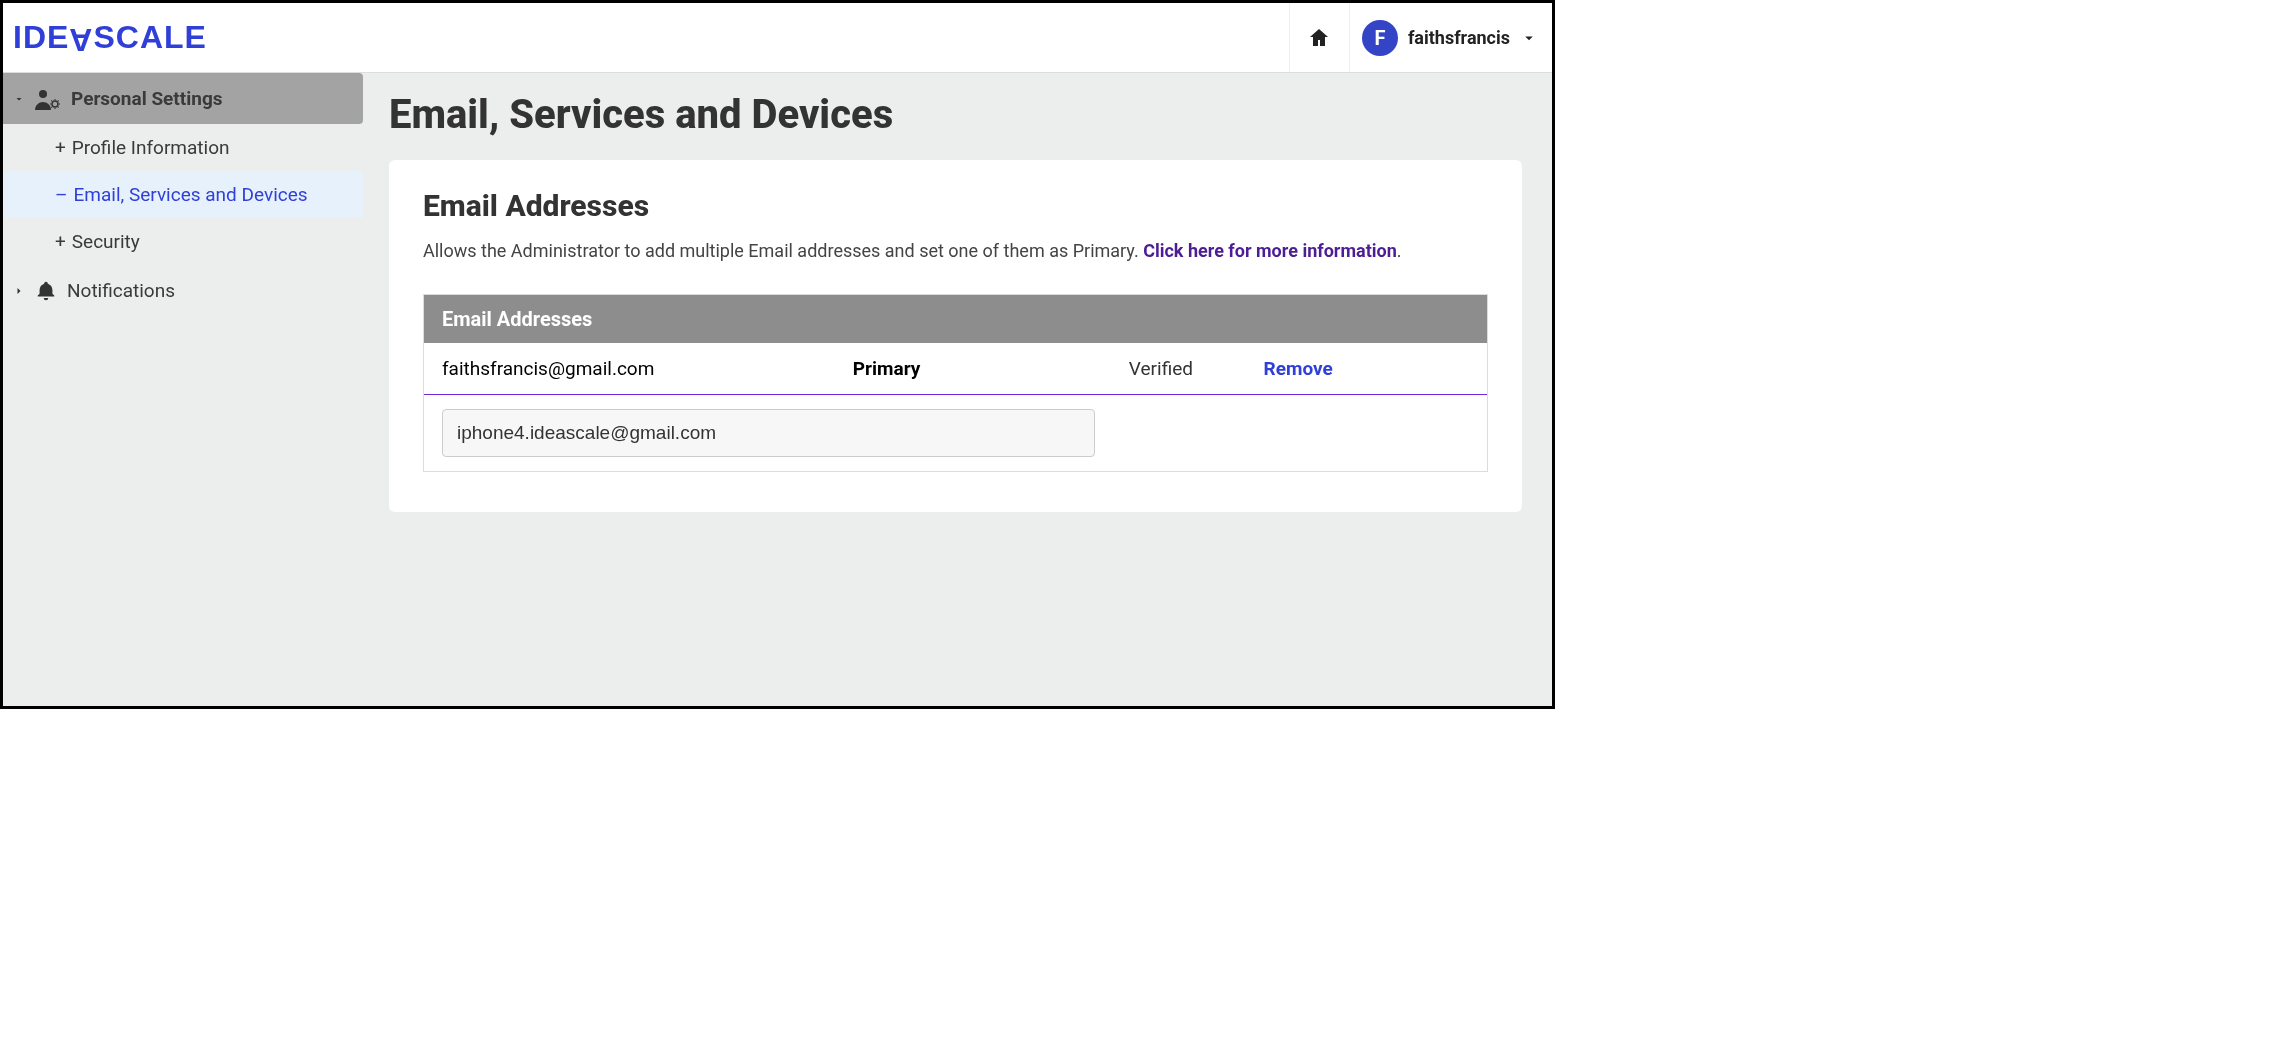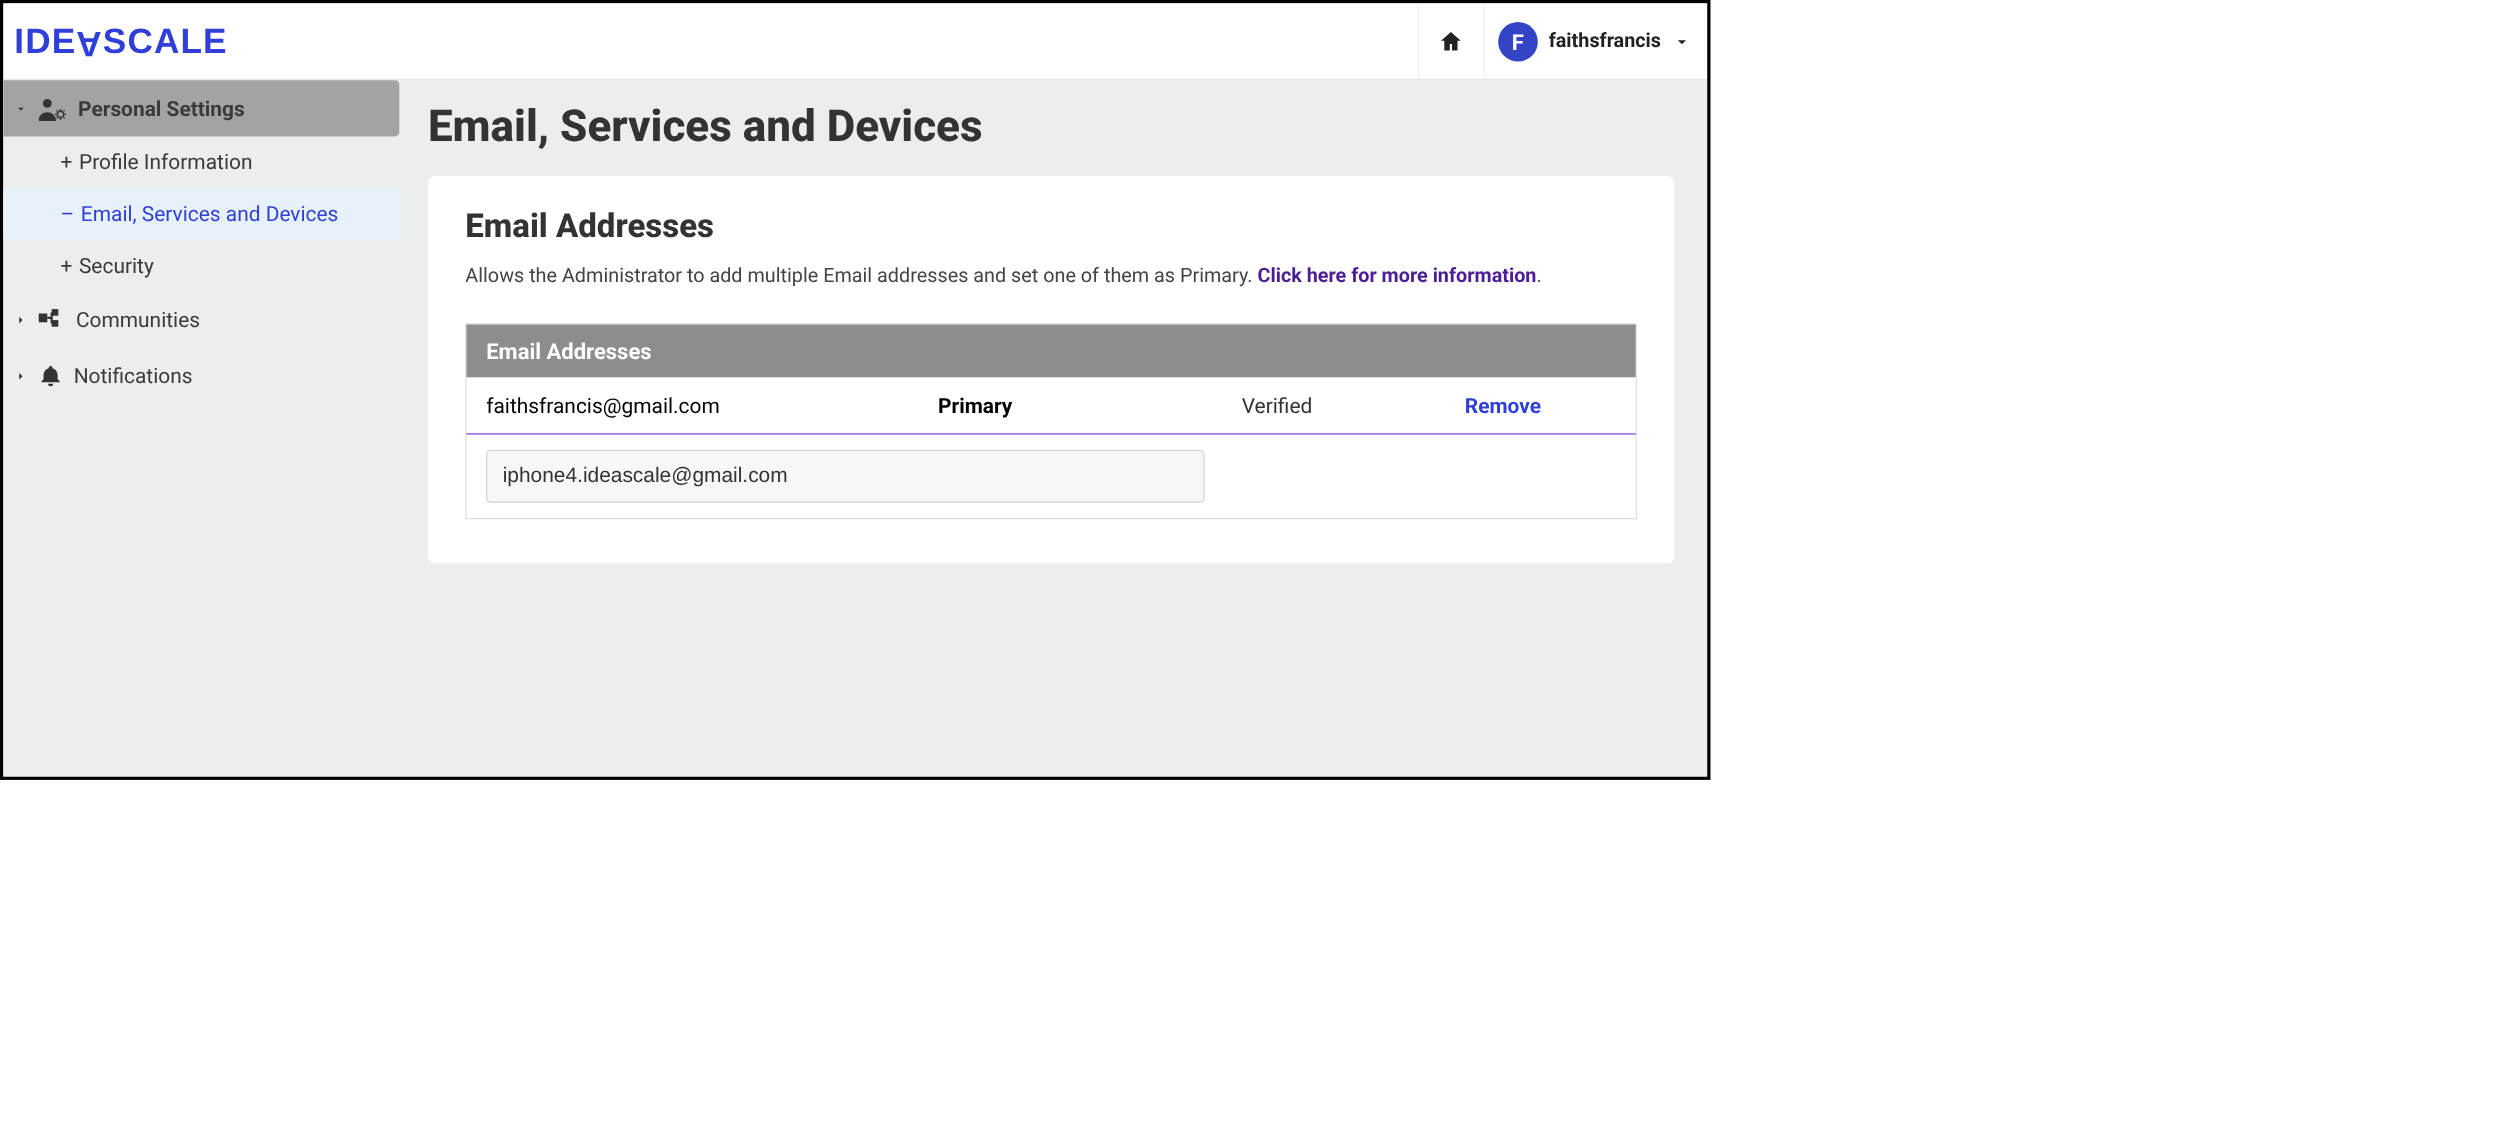--- a/index.html
+++ b/index.html
@@ -153,21 +153,21 @@
   .tbl-row {
     display: grid;
     grid-template-columns: 1.6fr 0.8fr 0.8fr 0.8fr;
     align-items: center;
     padding: 14px 18px;
     font-size: 19px;
     border-bottom: 1px solid #6d28d9;
   }
   .tbl-row .col-primary { font-weight: 700; text-align: left; }
   .tbl-row .col-status { text-align: center; color: #333; }
-  .tbl-row .col-action { text-align: center; }
+  .tbl-row .col-action { }
   .remove-link {
     color: #2f3fd8;
     font-weight: 700;
     cursor: pointer;
   }
   .add-row {
     display: grid;
     grid-template-columns: 1fr 340px;
     gap: 34px;
     padding: 14px 18px;
@@ -247,32 +247,20 @@
     <div class="sub-item">
       <span class="sign-plus">Profile Information</span>
     </div>
     <div class="sub-item active">
       <span class="sign-minus">Email, Services and Devices</span>
     </div>
     <div class="sub-item">
       <span class="sign-plus">Security</span>
     </div>
 
-    <div class="side-row">
-      <svg class="ico" width="12" height="12" viewBox="0 0 24 24" fill="#333">
-          <path d="M9 6l6 6-6 6z"></path>
-        </svg>
-      <svg class="ico" width="24" height="20" viewBox="0 0 24 20" fill="#333">
-        <rect x="0" y="4" width="8" height="8"></rect>
-          <rect x="12" y="0" width="6" height="6"></rect>
-          <rect x="12" y="10" width="6" height="6"></rect>
-        <path d="M8 8h4M12 3v5M12 13v-5" stroke="#333" stroke-width="2" fill="none"></path>
-      </svg>
-      <span>Communities</span>
-    </div>
 
     <div class="side-row">
       <svg class="ico" width="12" height="12" viewBox="0 0 24 24" fill="#333">
           <path d="M9 6l6 6-6 6z"></path>
         </svg>
       <svg class="ico" width="22" height="22" viewBox="0 0 24 24" fill="#333">
           <path d="M12 2a2 2 0 012 2c3 .9 5 3.6 5 7v4l2 2v1H3v-1l2-2v-4c0-3.4 2-6.1 5-7a2 2 0 012-2zm0 20a2.5 2.5 0 002.5-2.5h-5A2.5 2.5 0 0012 22z"></path>
         </svg>
       <span>Notifications</span>
     </div>

